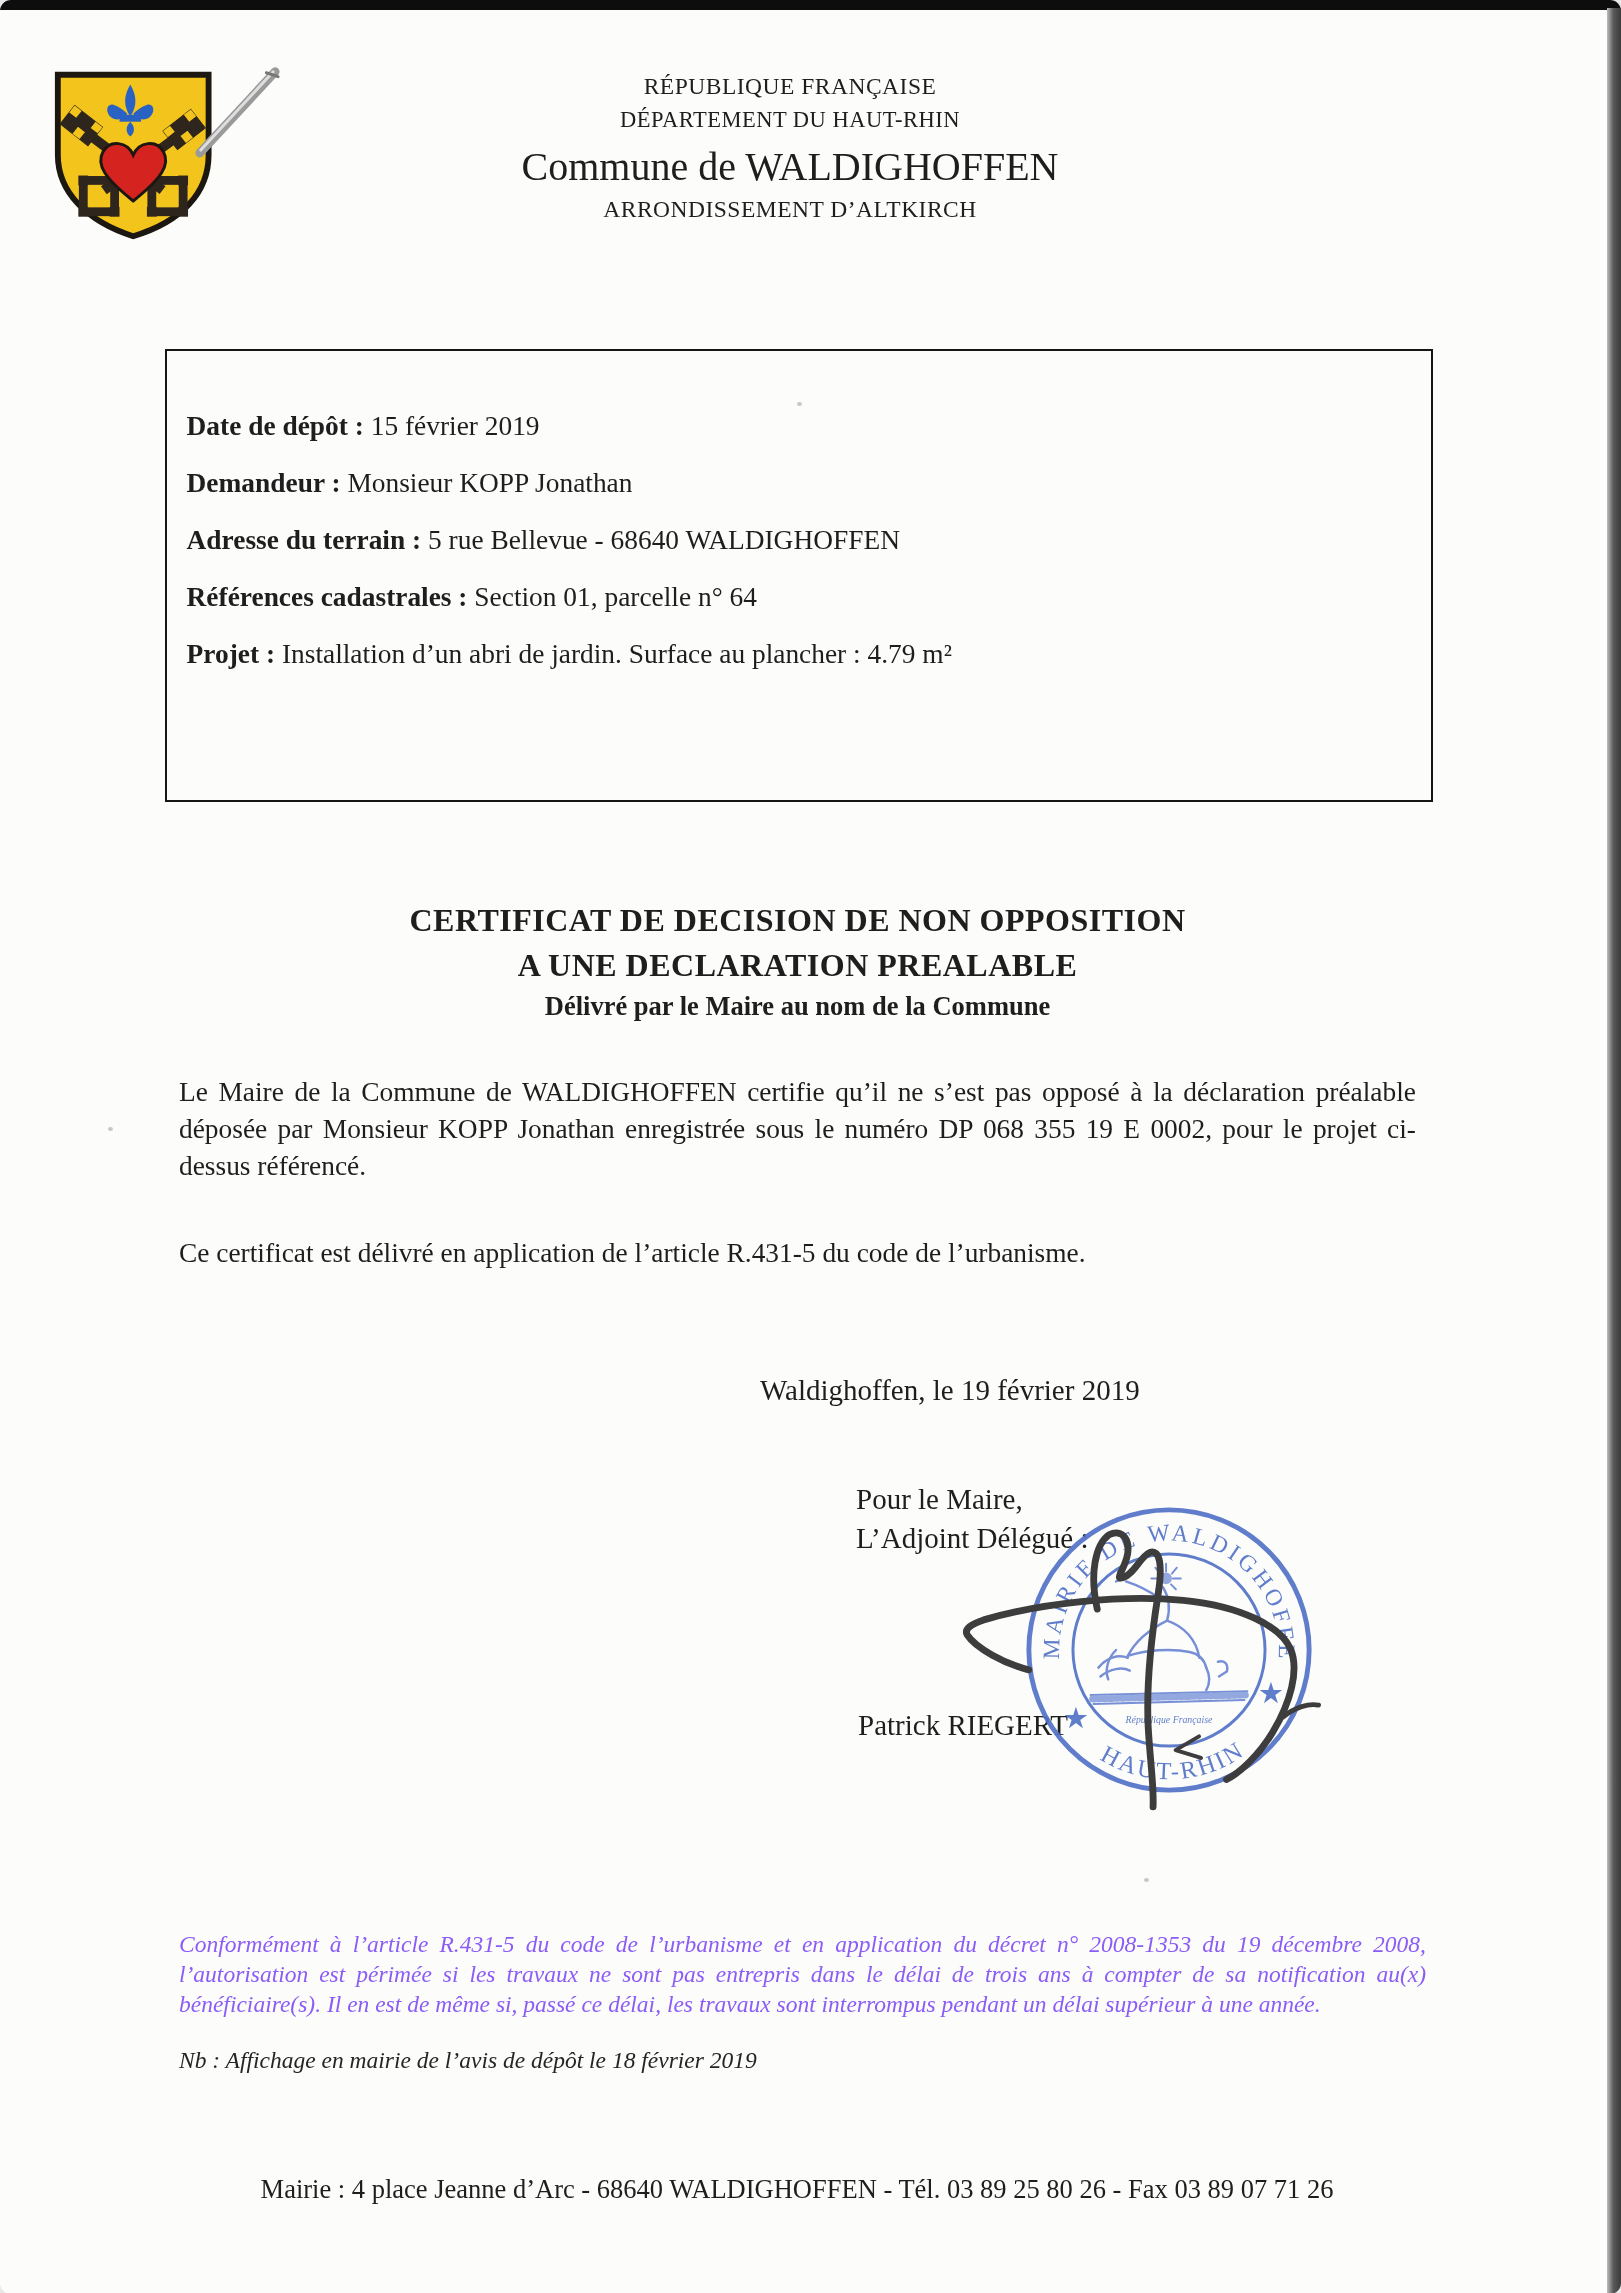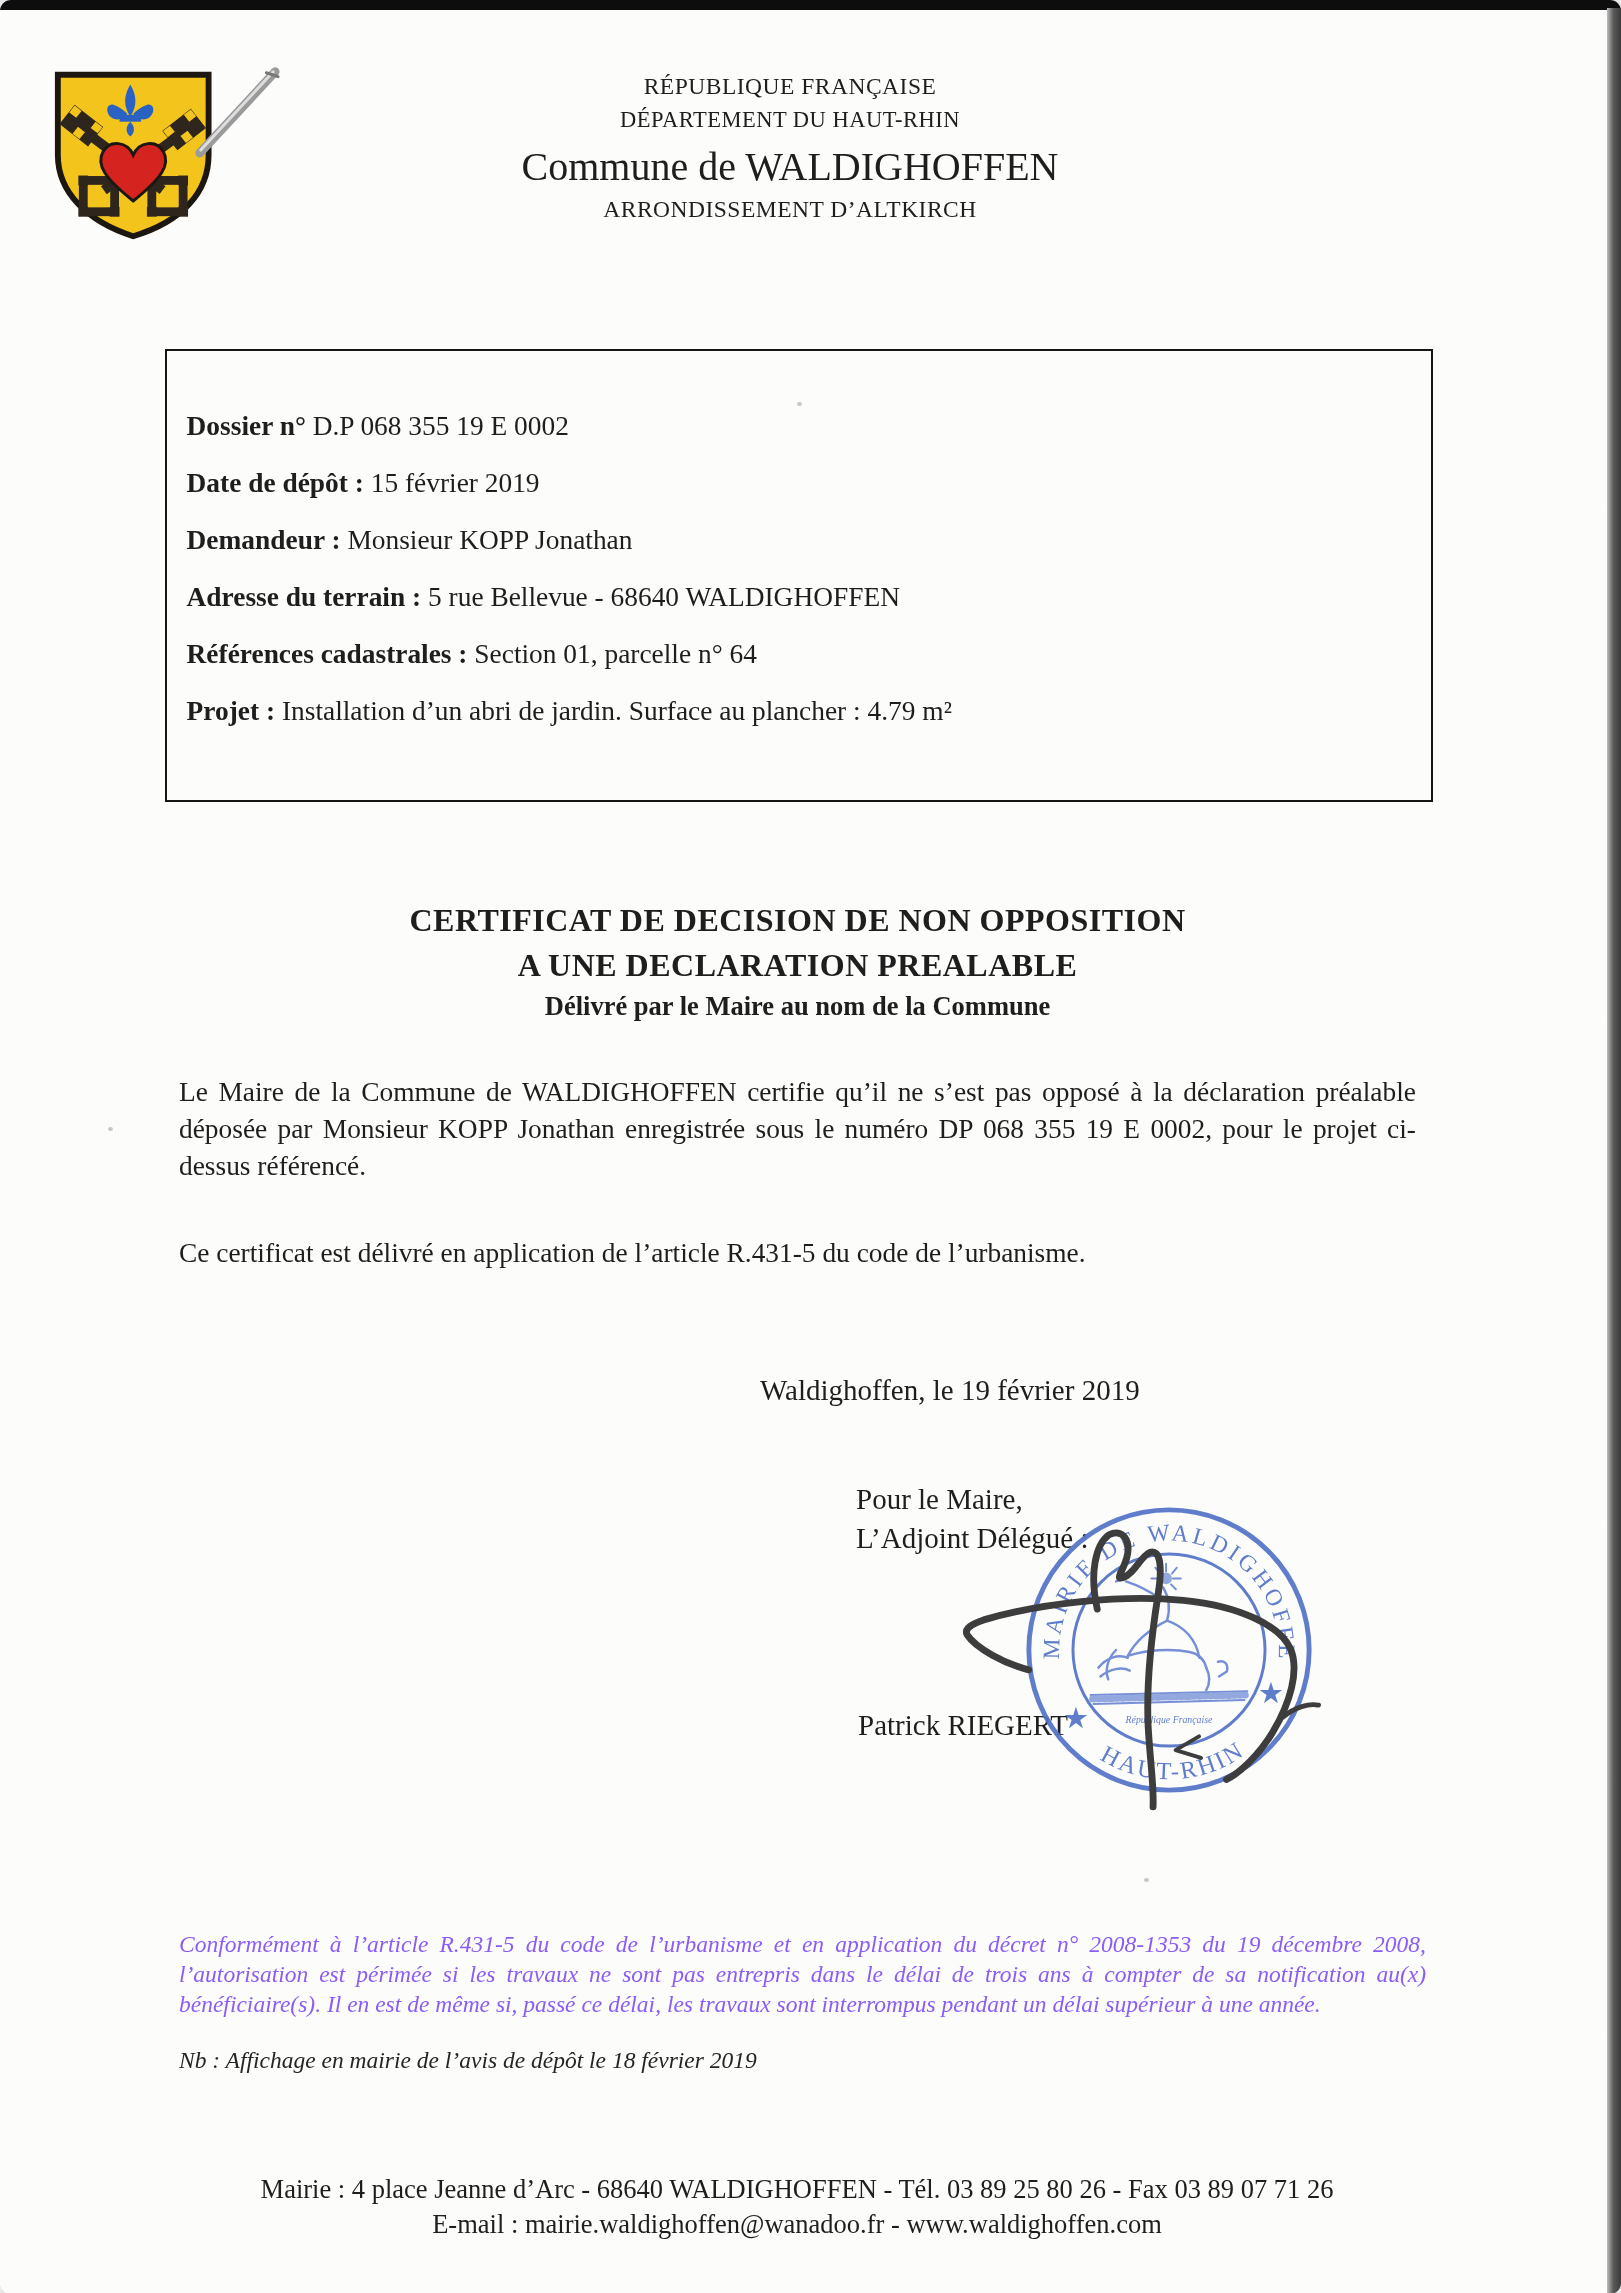--- a/index.html
+++ b/index.html
@@ -111,21 +111,20 @@
   </svg>
 
   <div class="abs header-text">
     <div class="hl-small">RÉPUBLIQUE FRANÇAISE</div>
     <div class="hl-dept">DÉPARTEMENT DU HAUT-RHIN</div>
     <div class="hl-commune">Commune de WALDIGHOFFEN</div>
     <div class="hl-arr">ARRONDISSEMENT D’ALTKIRCH</div>
   </div>
 
   <div class="abs dossier-box">
-    <div class="box-row"><span class="lbl">Dossier n°</span><span> D.P 068 355 19 E 0002</span></div>
     <div class="box-row"><span class="lbl">Date de dépôt :</span><span> 15 février 2019</span></div>
     <div class="box-row"><span class="lbl">Demandeur :</span><span> Monsieur KOPP Jonathan</span></div>
     <div class="box-row"><span class="lbl">Adresse du terrain :</span><span> 5 rue Bellevue - 68640 WALDIGHOFFEN</span></div>
     <div class="box-row"><span class="lbl">Références cadastrales :</span><span> Section 01, parcelle n° 64</span></div>
     <div class="box-row"><span class="lbl">Projet :</span><span> Installation d’un abri de jardin. Surface au plancher : 4.79 m²</span></div>
   </div>
 
   <div class="abs title-block">
     <div class="title-l1">CERTIFICAT DE DECISION DE NON OPPOSITION</div>
     <div class="title-l2">A UNE DECLARATION PREALABLE</div>
@@ -199,17 +198,16 @@
       <path stroke-width="4" d="M 1224 1772 L 1200 1786 L 1226 1794"></path>
       <path stroke-width="5" d="M 1310 1752 C 1322 1742 1336 1738 1346 1740"></path>
     </g>
   </svg>
 
   <div class="abs legal-p">Conformément à l’article R.431-5 du code de l’urbanisme et en application du décret n° 2008-1353 du 19 décembre 2008, l’autorisation est périmée si les travaux ne sont pas entrepris dans le délai de trois ans à compter de sa notification au(x) bénéficiaire(s). Il en est de même si, passé ce délai, les travaux sont interrompus pendant un délai supérieur à une année.</div>
   <div class="abs legal-nb">Nb : Affichage en mairie de l’avis de dépôt le 18 février 2019</div>
 
   <div class="abs footer">
     <div>Mairie : 4 place Jeanne d’Arc - 68640 WALDIGHOFFEN - Tél. 03 89 25 80 26 - Fax 03 89 07 71 26</div>
-    <div>E-mail : mairie.waldighoffen@wanadoo.fr - www.waldighoffen.com</div>
   </div>
 
 </div>
 
 
 </body></html>

